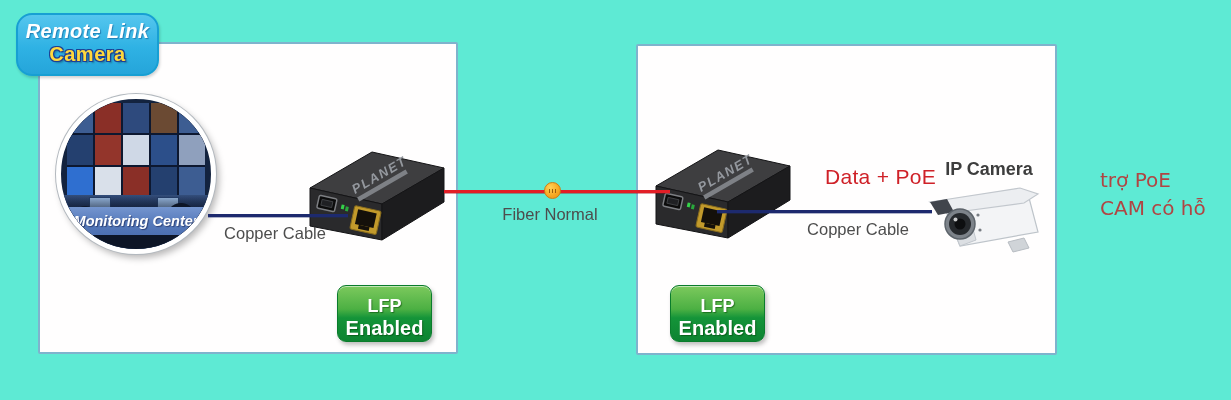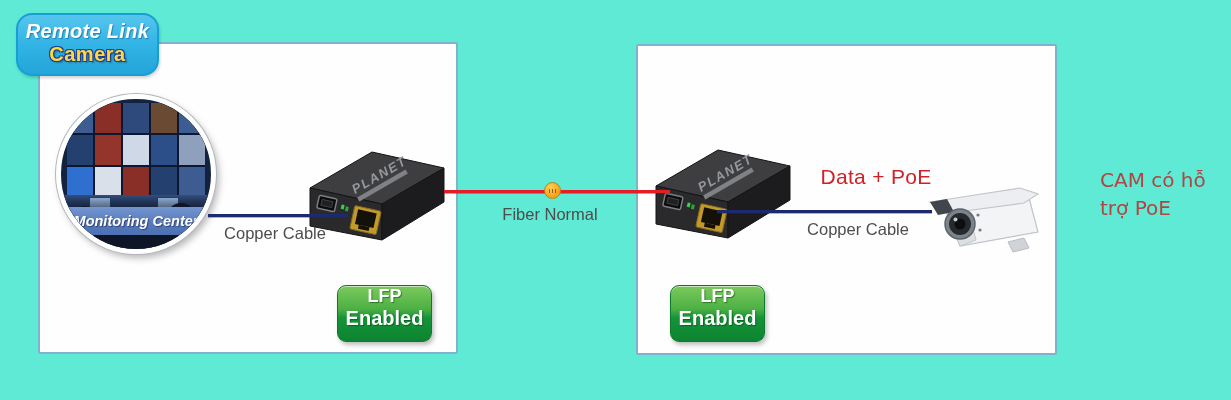--- a/index.html
+++ b/index.html
@@ -63,32 +63,32 @@
   .lbl-fiber        { left:485px; top:205px; width:130px; }
   .lbl-copper-right { left:788px; top:220px; width:140px; }
 
   
   .device { position:absolute; width:140px; height:92px; z-index:5; }
   .device-left  { left:308px; top:150px; }
   .device-right { left:654px; top:148px; }
   .camera { position:absolute; left:920px; top:182px; width:130px; height:76px; z-index:5; }
 
   
-  .lbl-datapoe { position:absolute; left:816px; top:165px; width:120px; text-align:center;
+  .lbl-datapoe { position:absolute; left:816px; top:165px; width:120px; text-align:right;
     font-size:21px; font-weight:500; color:#cf2128; letter-spacing:.3px; z-index:6; }
   .lbl-ipcamera { position:absolute; left:934px; top:159px; width:110px; text-align:center;
     font-size:18px; font-weight:600; color:#3d3d3d; z-index:6; }
   .poe-note { position:absolute; left:1100px; top:166px; width:131px;
     font-family:"DejaVu Sans", sans-serif; font-size:20px; line-height:28px; color:#b04543; z-index:6; }
 
   
   .lfp-badge { position:absolute; width:95px; height:57px; border-radius:9px; text-align:center;
     background:linear-gradient(180deg,#7cc95d 0%,#4cb043 42%,#149439 58%,#0d8331 100%);
     border:1px solid #0a7c2c; box-shadow:2px 3px 4px rgba(0,0,0,.25), inset 0 1px 0 rgba(255,255,255,.55);
-    color:#ffffff; font-weight:bold; z-index:6; padding-top:0; }
+    color:#ffffff; font-weight:bold; z-index:6; padding-top:10px; }
   .lfp-badge .l1 { font-size:18px; line-height:21px; text-shadow:1px 1px 1px rgba(0,60,0,.5); }
   .lfp-badge .l2 { font-size:20px; line-height:22px; text-shadow:1px 1px 1px rgba(0,60,0,.5); }
   .lfp-left  { left:337px; top:285px; }
   .lfp-right { left:670px; top:285px; }
 </style>
 </head>
 <body>
 
 <div class="stage">
 
@@ -189,23 +189,24 @@
     <circle cx="40" cy="42" r="15" fill="#7d838a" stroke="#5d646b" stroke-width="1.5"></circle>
     <circle cx="40" cy="42" r="11" fill="#26292d"></circle>
     <circle cx="40" cy="42" r="5.5" fill="#0d0e10"></circle>
     <circle cx="35.5" cy="37.5" r="2" fill="#ffffff" opacity="0.75"></circle>
     <circle cx="58" cy="33" r="1.6" fill="#777c82"></circle>
     <circle cx="60" cy="48" r="1.6" fill="#777c82"></circle>
     <polygon points="88,60 104,56 109,66 93,70" fill="#d0d4d8" stroke="#b7bcc2" stroke-width="1"></polygon>
   </svg>
 
   <div class="lbl-datapoe">Data + PoE</div>
+  <div class="lbl-ipcamera">IP Camera</div>
   <div class="poe-note">
+    <div>trợ PoE</div>
     <div>CAM có hỗ</div>
-    <div>trợ PoE</div>
   </div>
 
   <div class="lfp-badge lfp-left">
     <div class="l1">LFP</div>
     <div class="l2">Enabled</div>
   </div>
   <div class="lfp-badge lfp-right">
     <div class="l1">LFP</div>
     <div class="l2">Enabled</div>
   </div>

